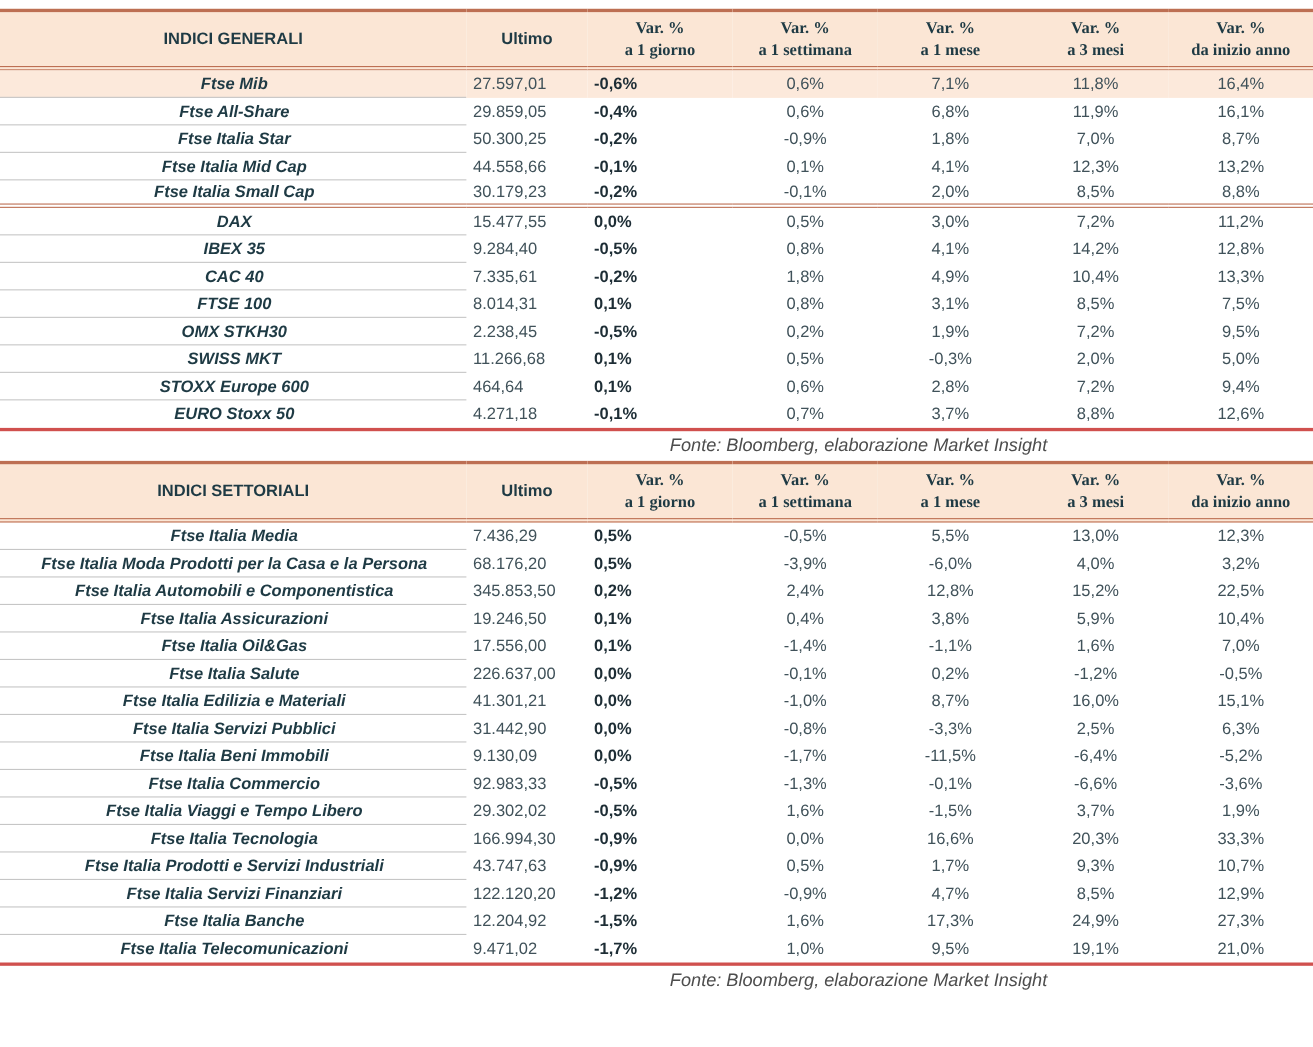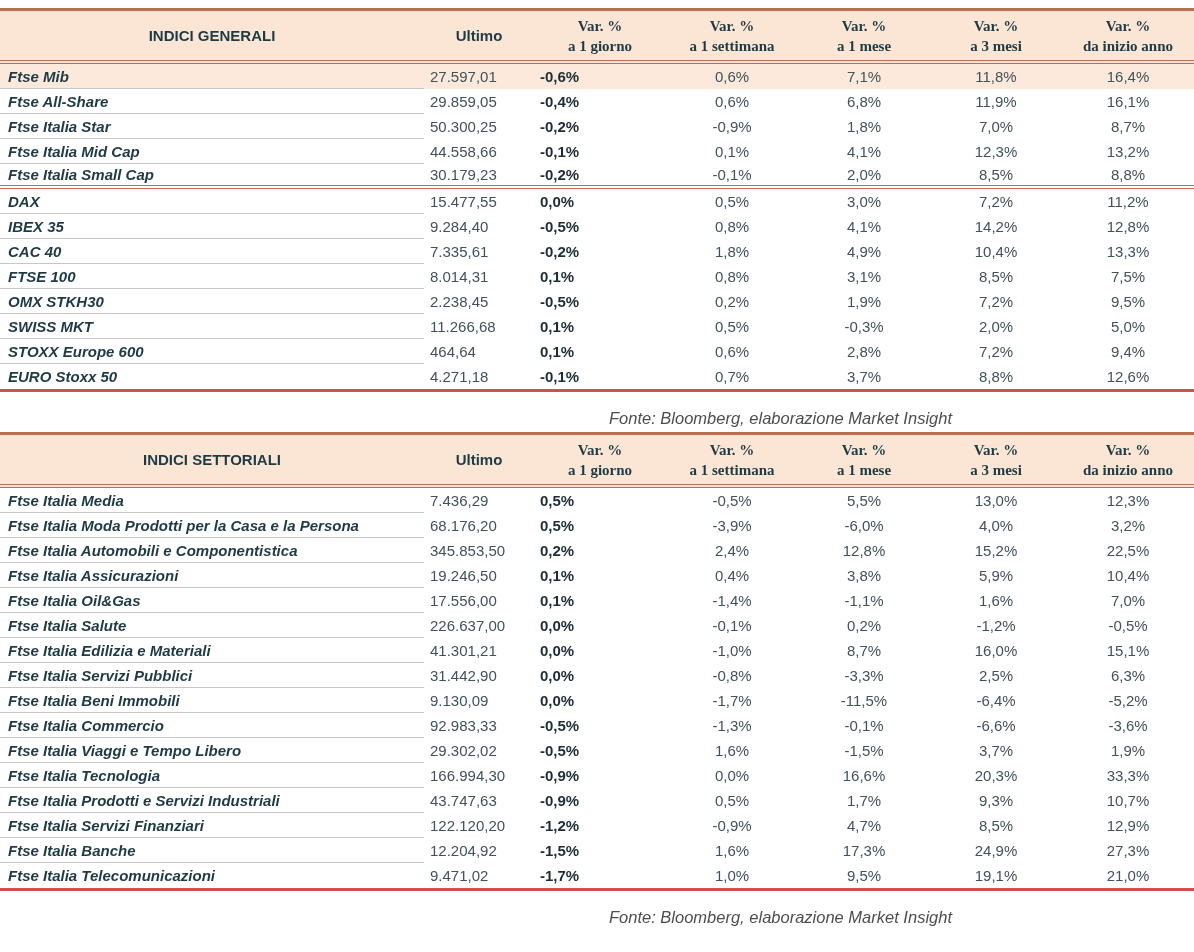--- a/index.html
+++ b/index.html
@@ -50,21 +50,21 @@
     padding:0 6px;
     font-size:15px;
     vertical-align:middle;
     white-space:nowrap;
     overflow:hidden;
   }
   td.name{
     font-weight:bold;
     font-style:italic;
     color:var(--ink);
-    text-align:left;
+    text-align:center;
     padding-left:8px;
     border-bottom:1px solid var(--grayline);
   }
   td.ultimo{
     text-align:left;
     padding-right:22px;
     color:var(--num);
   }
   td.d1{
     text-align:left;
@@ -77,21 +77,21 @@
   }
   tr.highlight td{background:var(--peach-row);}
   tr.group-end td{border-bottom:4px double var(--brick);}
   tbody tr:last-child td{border-bottom:none;}
   .source{
     width:976px;
     text-align:right;
     font-style:italic;
     font-size:16.5px;
     color:var(--fonte);
-    padding:16px 24px 4px 0;
+    padding:3px 24px 4px 0;
     line-height:20px;
   }
 </style>
 </head>
 <body>
 
 <div class="page">
 
   <table>
     <colgroup>

